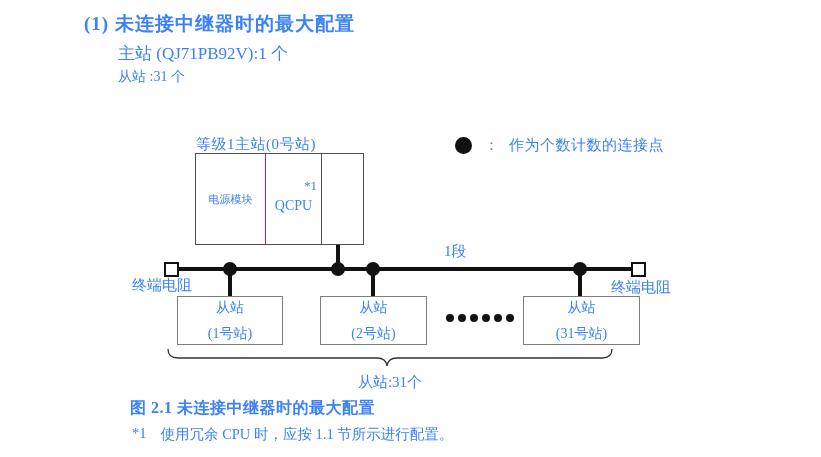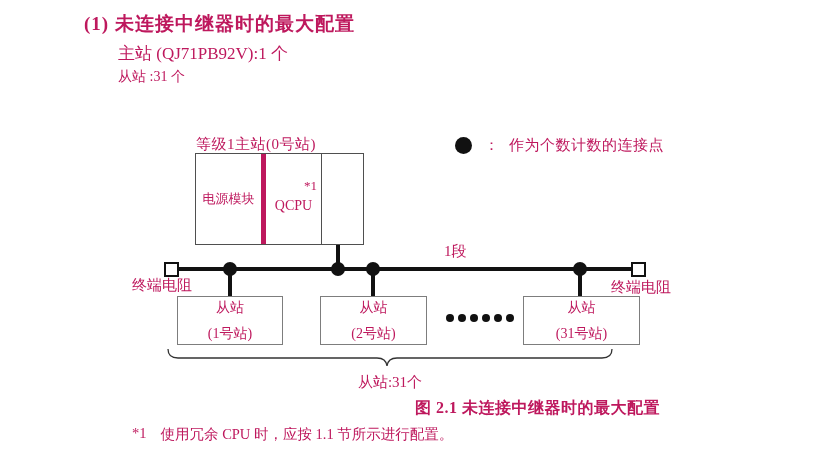--- a/index.html
+++ b/index.html
@@ -1,35 +1,35 @@
 <!DOCTYPE html>
 <html><head>
 <meta charset="utf-8">
 <style>
   html,body{margin:0;padding:0;background:#ffffff;}
   #page{
     position:relative;width:781px;height:457px;background:#ffffff;overflow:hidden;
-    font-family:"Liberation Serif","DejaVu Serif",serif;color:#be185d;
+    font-family:"Liberation Serif","DejaVu Serif",serif;color:#3b82f6;
   }
   .abs{position:absolute;}
   
   .heading{left:84px;top:11px;font-size:19px;font-weight:bold;letter-spacing:1px;}
   .sub1{left:118px;top:42px;font-size:17px;}
   .sub2{left:118px;top:68px;font-size:14px;}
   
   .legend{left:455px;top:136px;display:flex;align-items:center;font-size:15px;}
   .legend-dot{width:17px;height:17px;border-radius:50%;background:#111;display:inline-block;}
   .legend-sep{margin-left:12px;}
   .legend-label{margin-left:10px;letter-spacing:0.5px;}
   
   .master-label{left:196px;top:135px;font-size:15px;letter-spacing:0.5px;}
   .master-box{left:195px;top:153px;width:169px;height:92px;border:1px solid #4f4f4f;
     display:flex;background:#fff;box-sizing:border-box;}
   .mcell{position:relative;box-sizing:border-box;display:flex;align-items:center;justify-content:center;}
-  .mcell1{width:70px;border-right:5px solid #be185d;font-size:13px;}
+  .mcell1{width:70px;border-right:1px solid #be185d;font-size:11px;}
   .mcell2{width:56px;border-right:1px solid #4f4f4f;font-size:14px;}
   .mcell2-note{position:absolute;top:24px;right:4px;font-size:13px;}
   .mcell2-label{margin-top:14px;}
   .mcell3{flex:1;font-size:14px;}
   .mcell3-lines{line-height:19px;padding-left:3px;}
   
   .busline{left:178px;top:267px;width:455px;height:4px;background:#111;}
   .seg-label{left:444px;top:242px;font-size:15px;}
   .term-sq{width:15px;height:15px;background:#fff;border:2.5px solid #111;box-sizing:border-box;}
   .sq-left{left:164px;top:262px;}
@@ -44,21 +44,21 @@
     font-size:14px;line-height:18px;text-align:center;gap:8px;}
   .slave1{left:177px;width:106px;}
   .slave2{left:320px;width:107px;}
   .slave3{left:523px;width:117px;}
   .ellipsis{left:446px;top:314px;display:flex;gap:4px;}
   .edot{width:8px;height:8px;border-radius:50%;background:#111;}
   
   .brace{left:160px;top:349px;}
   .brace-label{left:300px;top:373px;width:180px;text-align:center;font-size:15px;}
   
-  .caption{left:130px;top:398px;width:530px;text-align:right;font-size:16px;font-weight:bold;letter-spacing:0.5px;}
+  .caption{left:130px;top:398px;width:530px;text-align:left;font-size:16px;font-weight:bold;letter-spacing:0.5px;}
   .footnote{left:132px;top:425px;font-size:14.5px;display:flex;}
   .footnote-marker{margin-right:14px;}
 </style>
 </head>
 <body>
 
 <div id="page">
 
   <div class="abs heading">(1) 未连接中继器时的最大配置</div>
   <div class="abs sub1">主站 (QJ71PB92V):1 个</div>

